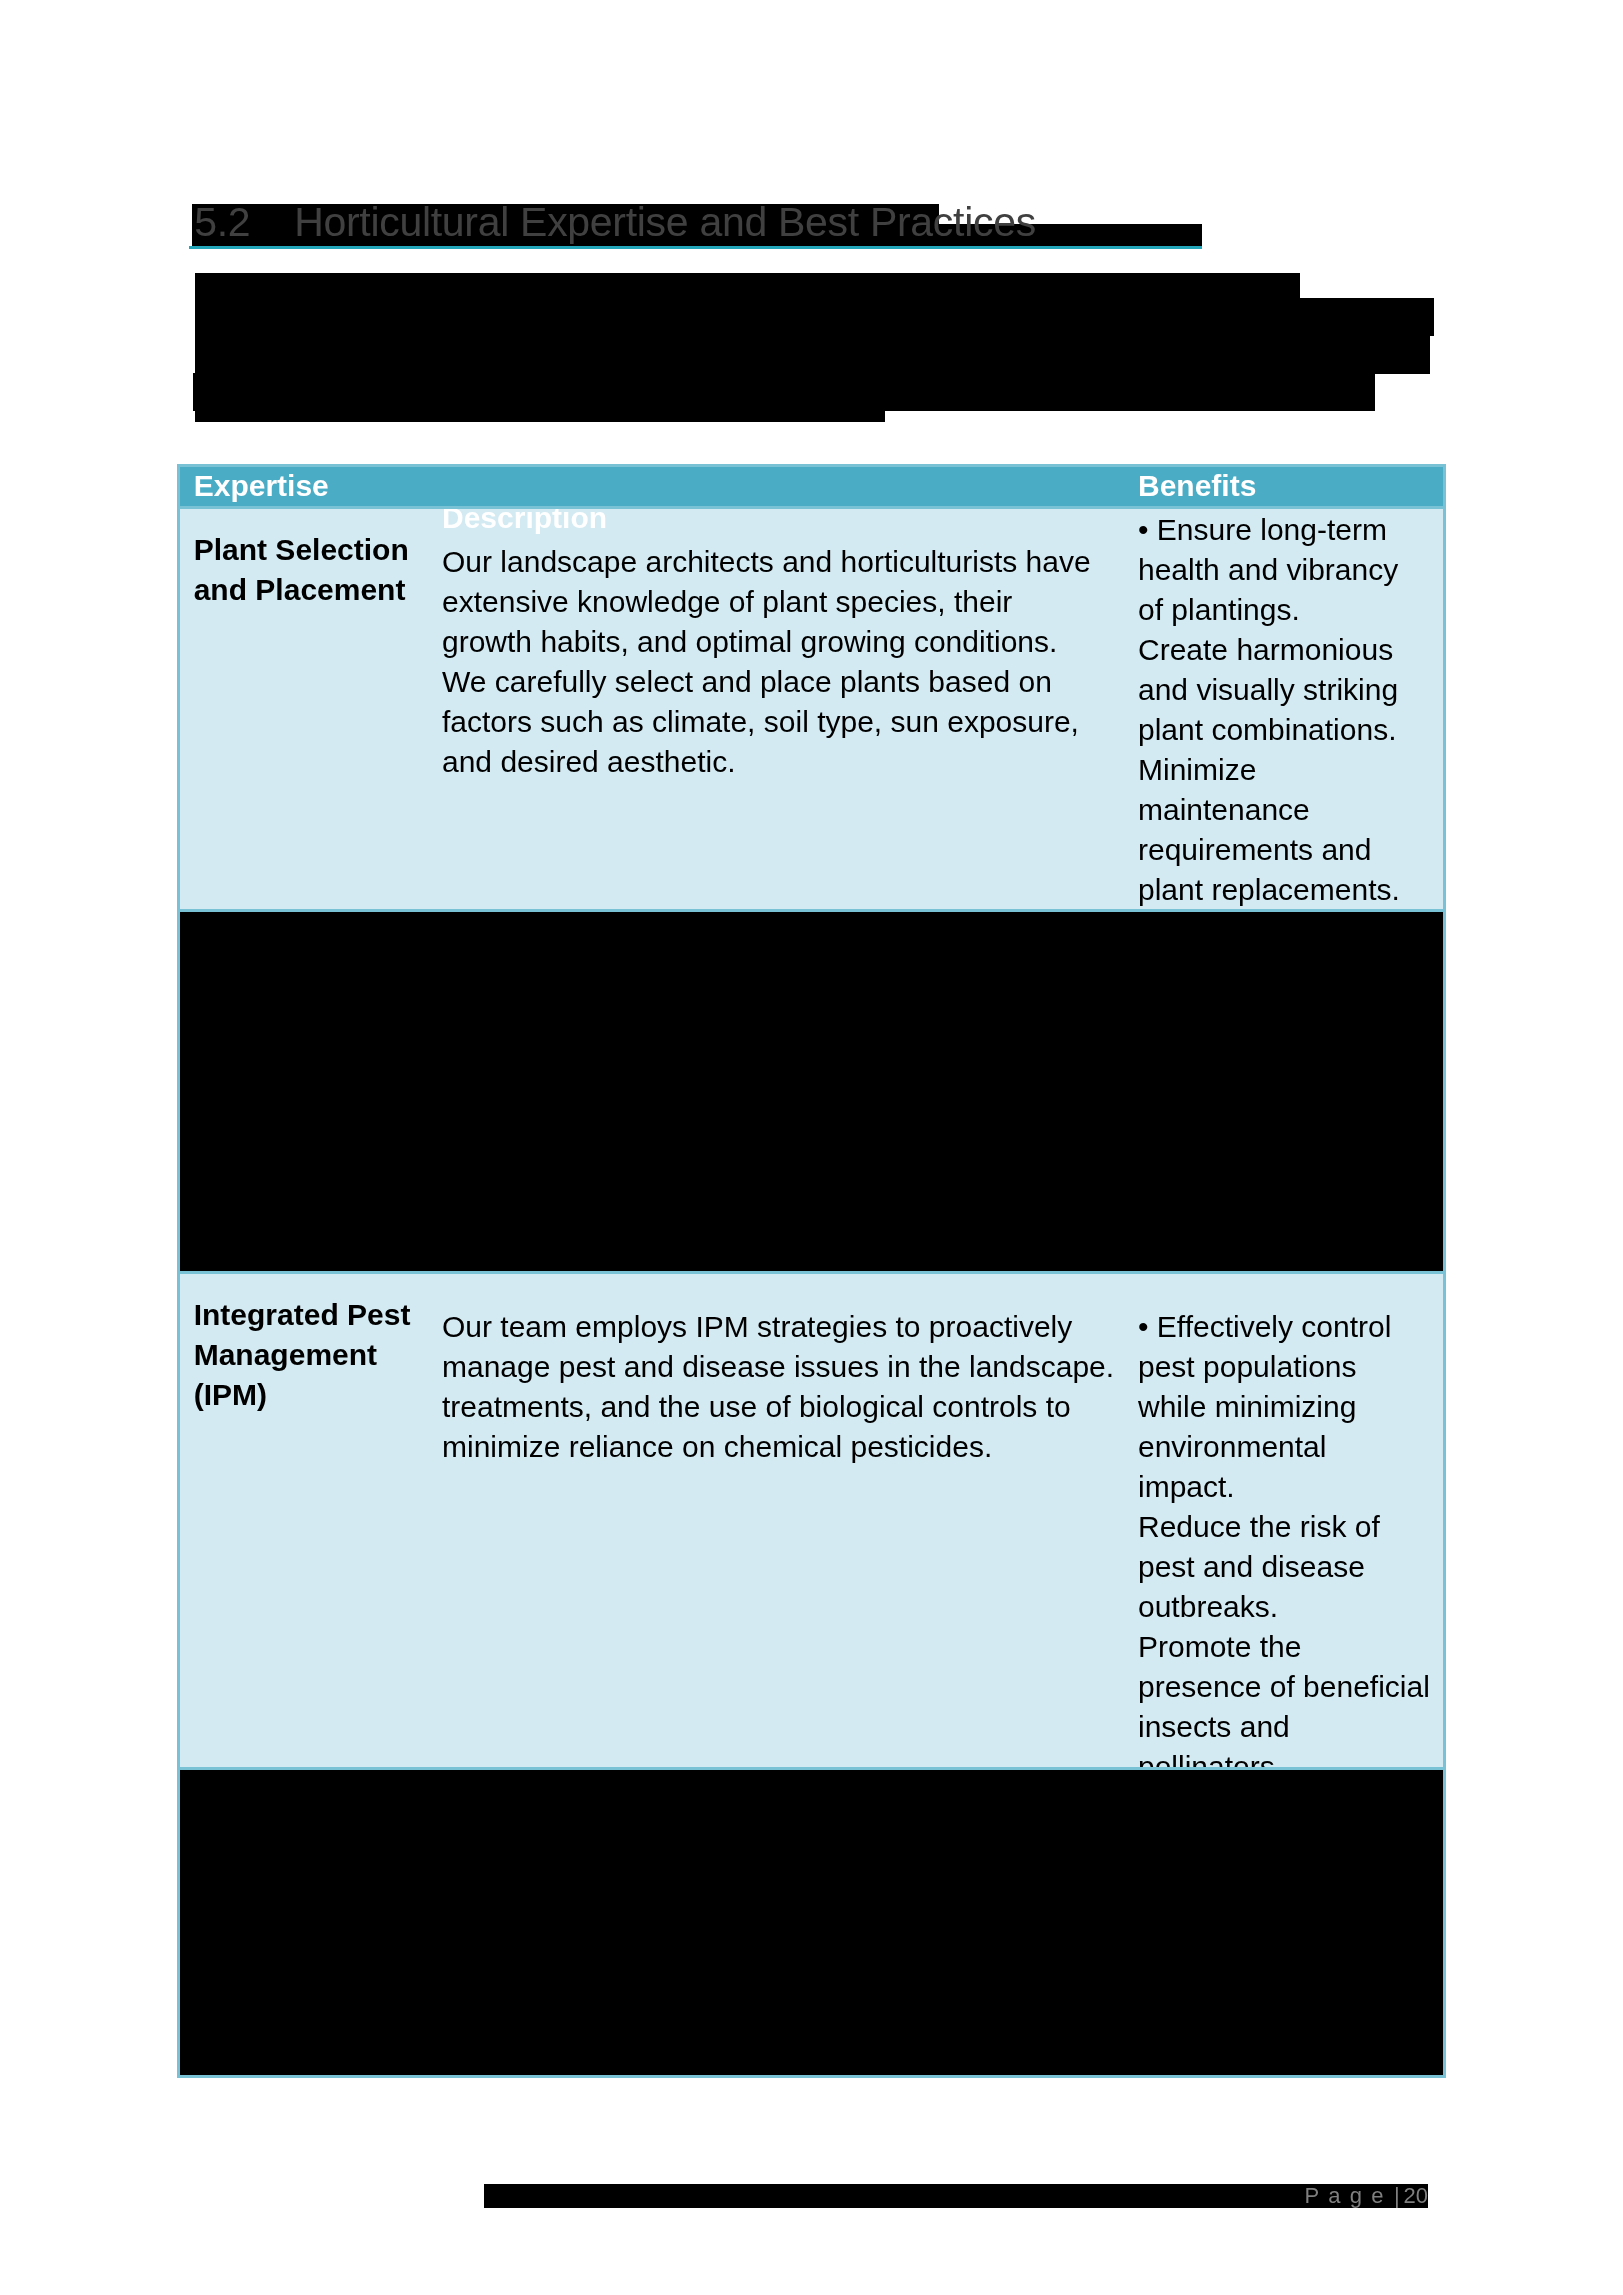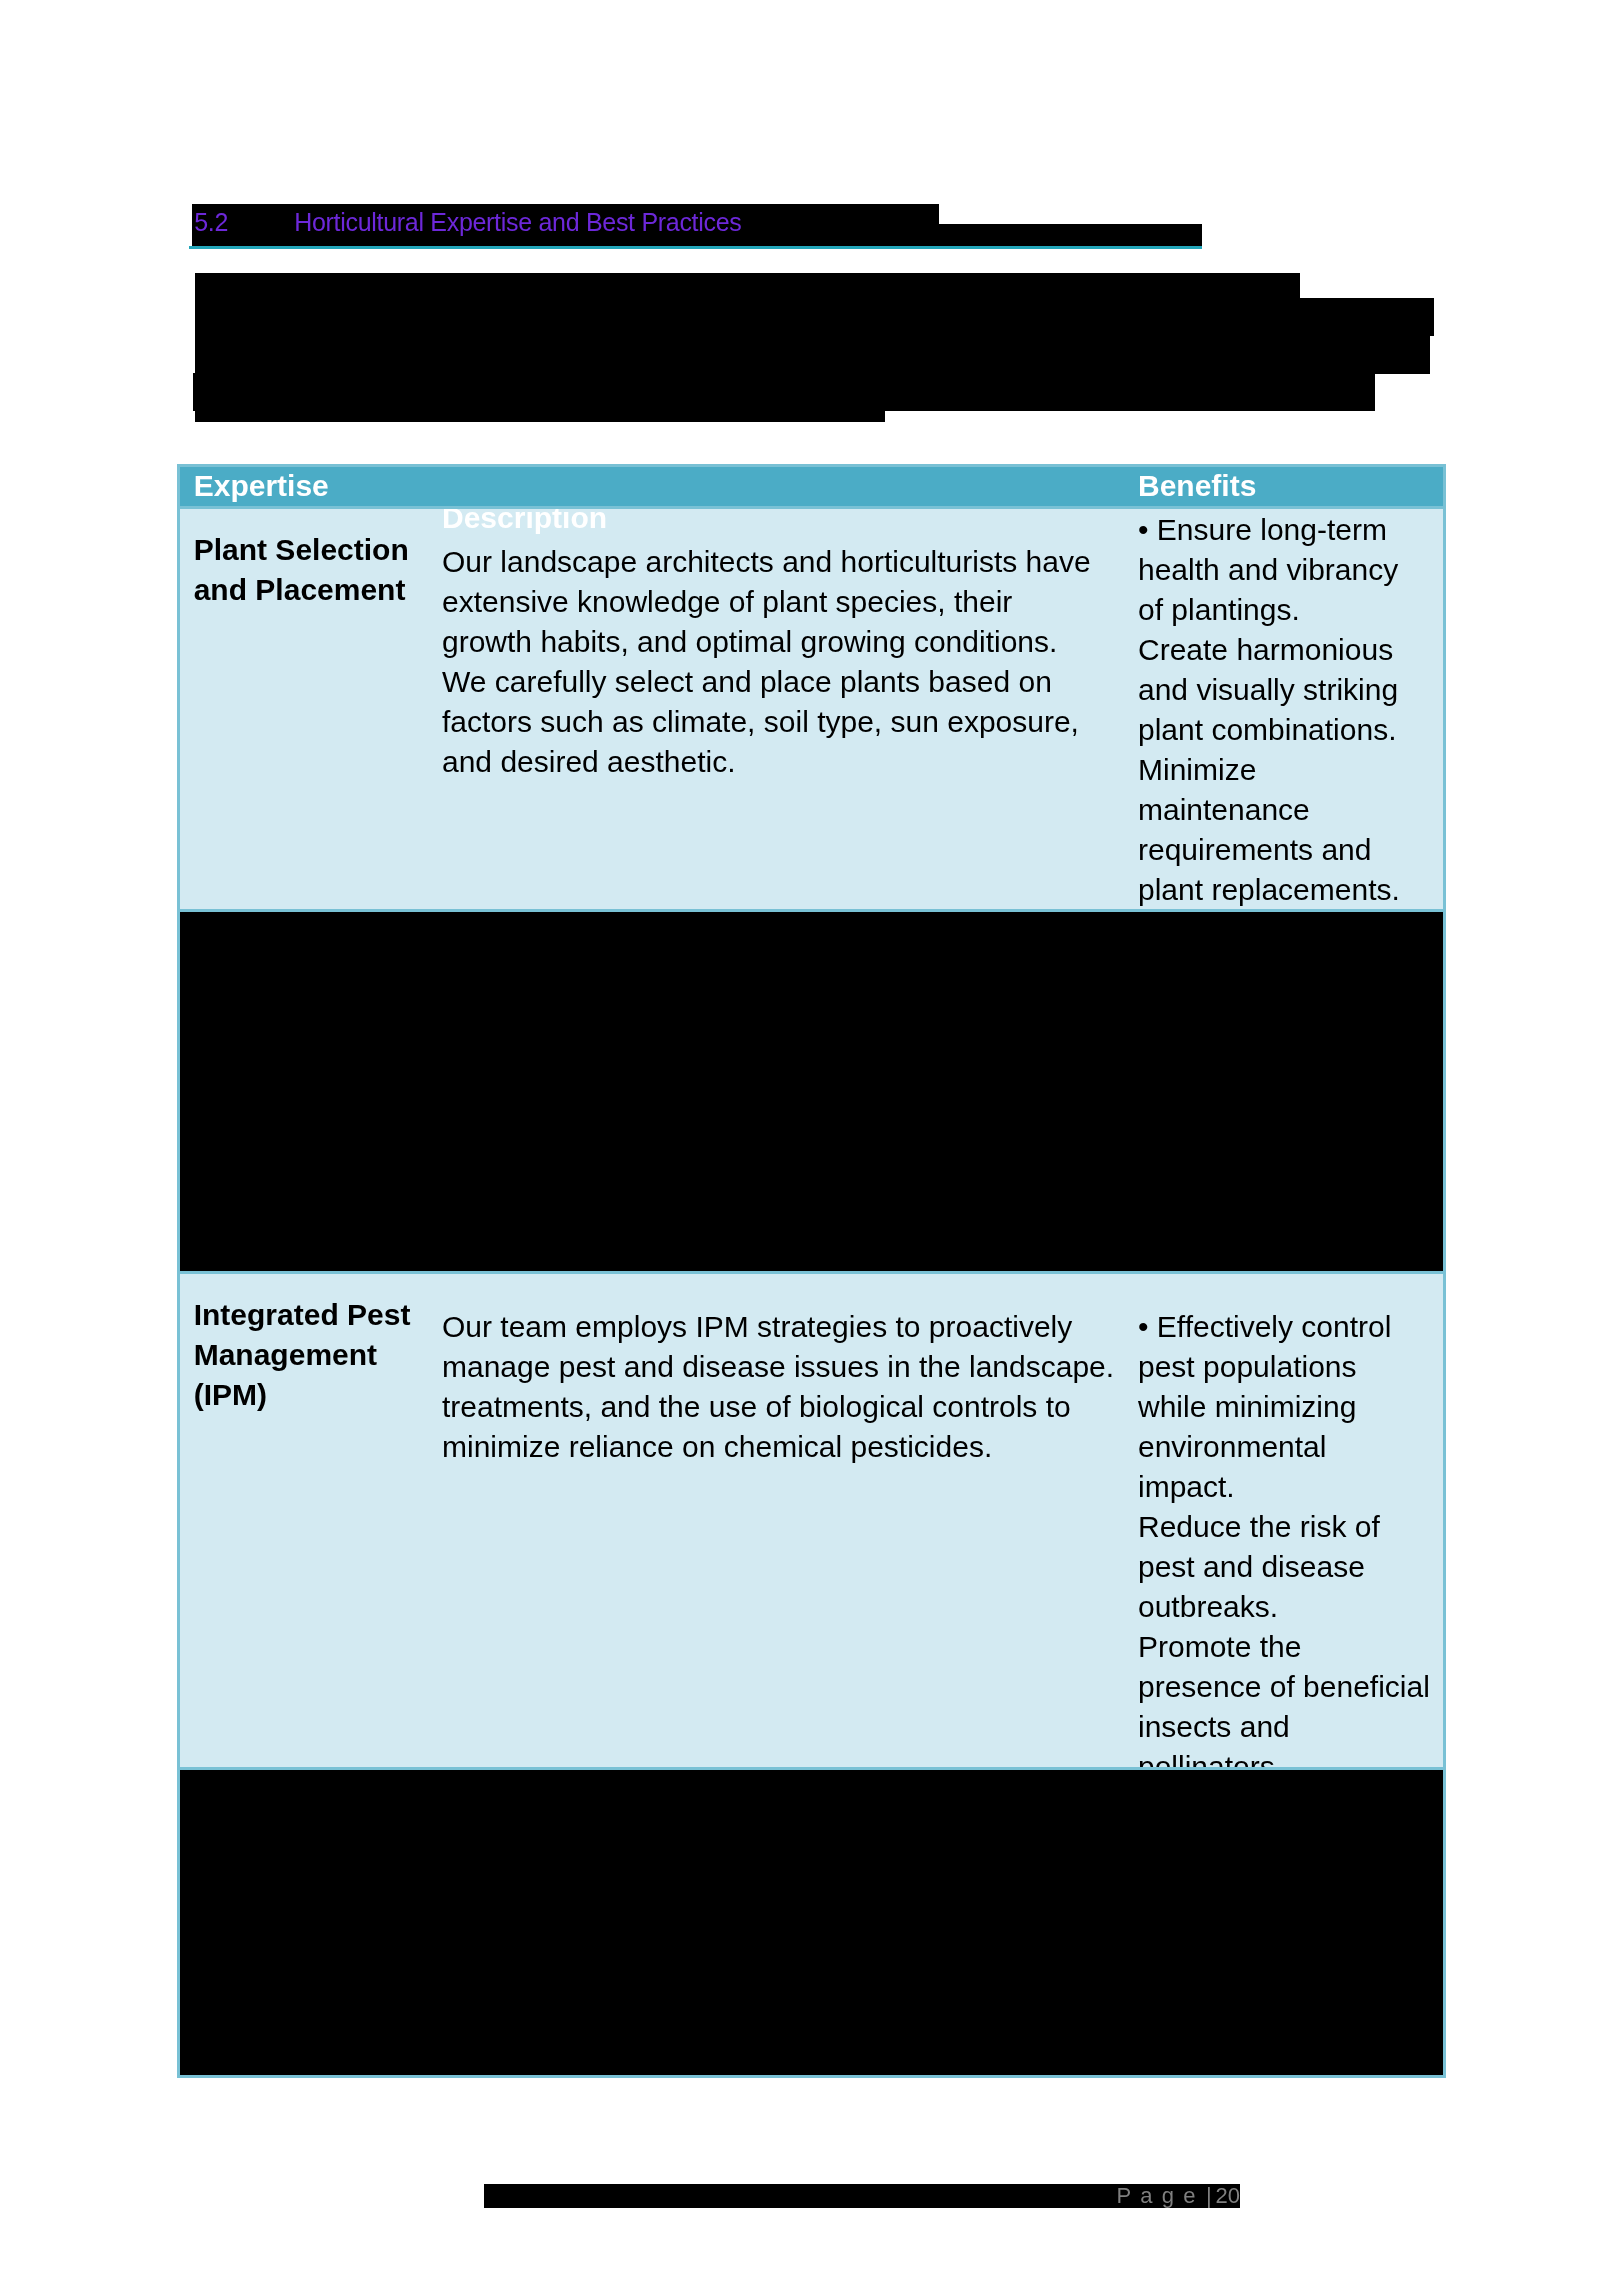--- a/index.html
+++ b/index.html
@@ -4,21 +4,21 @@
 <style>
   html, body { margin:0; padding:0; background:#ffffff; }
   body { width:1623px; height:2295px; position:relative; overflow:hidden;
          font-family:"Liberation Sans", "DejaVu Sans", sans-serif; color:#000; }
 
   
   .heading-wrap { position:absolute; left:189px; top:204px; width:1013px; height:45px; }
   .heading-redact-main { position:absolute; left:2.6px; top:0; width:747px; height:42px; background:#000; }
   .heading-redact-tail { position:absolute; left:749px; top:20px; width:264px; height:21.6px; background:#000; }
   .heading-underline { position:absolute; left:0; top:42px; width:1013px; height:3.3px; background:#23a6ba; }
-  .heading-text { position:absolute; left:5.2px; top:-2.6px; font-size:25px; line-height:42px; color:#6d28d9;
+  .heading-text { position:absolute; left:5.2px; top:-2.6px; font-size:41px; line-height:42px; color:#404040;
                   white-space:nowrap; letter-spacing:-0.3px; }
   .heading-num { display:inline-block; width:100px; }
 
   
   .redact { position:absolute; background:#000; }
 
   
   .table { position:absolute; left:177px; top:464px; width:1269px; height:1614px;
            box-sizing:border-box; border:3.3px solid #79c1d5; background:#d3eaf2; }
   .row { position:absolute; left:0; width:1263px; box-sizing:border-box; }
@@ -27,21 +27,21 @@
   .cell { position:absolute; top:0; font-size:30px; line-height:40px; }
   .thead .cell { color:#fff; font-weight:bold; line-height:39px; top:-0.7px; }
   .c1 { left:13.7px; width:229px; }
   .c2 { left:262px; width:687px;margin-top:32px; }
   .c3 { left:958px; width:301px; }
   .c1.body { font-weight:bold;margin-top:20px; }
   .redacted-row { background:#000; }
   .line { display:block; white-space:nowrap; }
 
   
-  .footer-bar { position:absolute; left:484px; top:2184px; width:756px; height:23.6px; background:#000; }
+  .footer-bar { position:absolute; left:484px; top:2184px; width:944px; height:23.6px; background:#000; }
   .footer-text { position:absolute; right:0; top:-2.6px; font-size:22px; line-height:29px; color:#7f7f7f;
                  white-space:nowrap; }
   .footer-page-word { letter-spacing:9.2px; }
   .footer-sep { margin:0 3.9px 0 1.3px; }
 </style>
 </head>
 <body>
 
 <div class="heading-wrap">
   <div class="heading-redact-main"></div>

